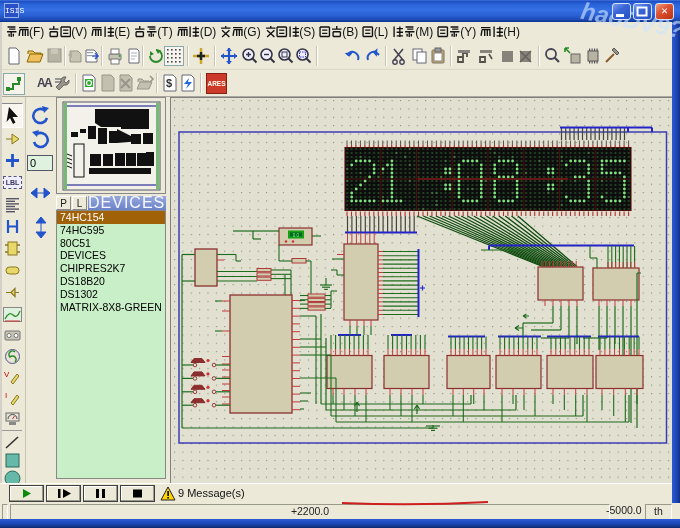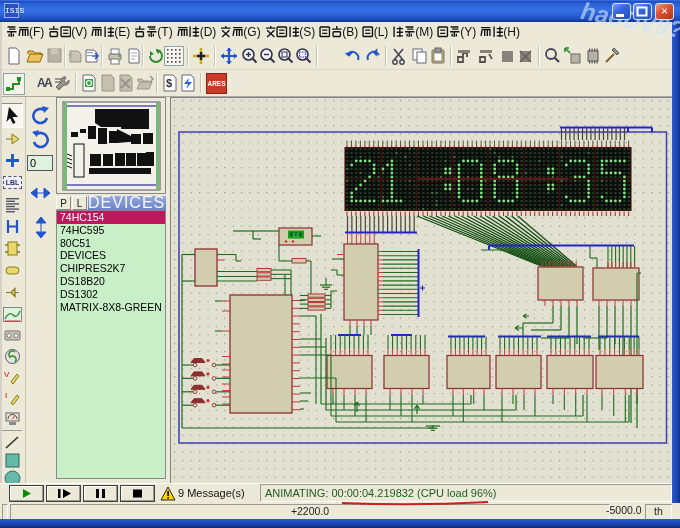--- a/index.html
+++ b/index.html
@@ -28,21 +28,21 @@
 #rcol{left:26px;top:97px;width:30px;height:386px;background:#ece9d8}
 
 #ovw{left:56px;top:97px;width:110px;height:97px;background:#ece9d8;border:1px solid #888}
 
 #dhdr{left:56px;top:196px;width:110px;height:14px}
 .plbtn{position:absolute;top:0;width:15px;height:14px;background:#ece9d8;border:1px solid #888;border-top-color:#fff;border-left-color:#fff;font-size:10px;text-align:center;line-height:13px;color:#222}
 #dlbl{position:absolute;left:32px;top:0;width:78px;height:14px;background:linear-gradient(180deg,#95a7dd,#6a82c8);color:#f8f8ff;font-size:16px;line-height:14px;letter-spacing:1px}
 
 #dlist{left:56px;top:210px;width:110px;height:269px;background:#c9efc9;border:1px solid #888;font-size:10.5px;color:#000}
 #dlist .row{height:12.8px;line-height:12.8px;padding-left:3px;white-space:nowrap}
-#dlist .sel{background:#be185d;color:#fff}
+#dlist .sel{background:#a16207;color:#fff}
 
 #editor{left:170px;top:97px;width:502px;height:386px;border:1px solid #808080;border-right:none}
 
 #rborder{left:672px;top:22px;width:8px;height:497px;background:linear-gradient(90deg,#2a5ad4,#1c44b4 60%,#12307e)}
 #lborder{left:0;top:22px;width:2px;height:497px;background:#d4d0c8}
 
 #btb{left:0;top:483px;width:672px;height:20px;background:#ece9d8;border-top:1px solid #fff}
 .pbtn{position:absolute;top:1px;width:35px;height:17px;background:#ece9d8;border:1px solid #404040;box-shadow:inset -1px -1px 0 #9a9a8a, inset 1px 1px 0 #fff}
 #msg{position:absolute;left:178px;top:3px;font-size:11px;color:#111}
 #anim{position:absolute;left:260px;top:0px;width:412px;height:18px;border:1px solid #9a9a8a;border-bottom-color:#fff;border-right-color:#fff;background:#ece9d8;font-size:11px;color:#1d5c1d;line-height:17px;padding-left:4px}
@@ -1371,21 +1371,20 @@
       </svg></div>
  <div class="pbtn" style="left:120px"><svg width="33" height="15">
         <rect x="12" y="3.5" width="9" height="8" fill="#000"></rect>
       </svg></div>
  <svg class="abs" style="left:160px;top:2px" width="16" height="15">
       <path d="M8,1 L15,14 L1,14 z" fill="#ffd700" stroke="#222" stroke-width="1"></path>
       <rect x="7.3" y="5" width="1.6" height="5" fill="#000"></rect>
       <rect x="7.3" y="11" width="1.6" height="1.6" fill="#000"></rect>
     </svg>
  <div id="msg">9 Message(s)</div>
- <div id="anim">ANIMATING: 00:00:04.219832 (CPU load 96%)</div>
 </div>
 <svg class="abs" style="left:340px;top:500px;z-index:30" width="150" height="6">
     <path d="M2,3 Q75,6 148,2" stroke="#cc2020" stroke-width="2" fill="none"></path>
   </svg>
 
 <div class="abs" id="sbar">
  <div class="spanel" style="left:2px;width:6px"></div>
  <div class="spanel" style="left:10px;width:600px;text-align:center;line-height:13px">+2200.0</div>
  <div class="spanel" style="left:606px;width:36px;border:none;text-align:right;line-height:13px;padding-right:2px">-5000.0</div>
  <div class="spanel" style="left:645px;width:27px;text-align:center;line-height:13px">th</div>

